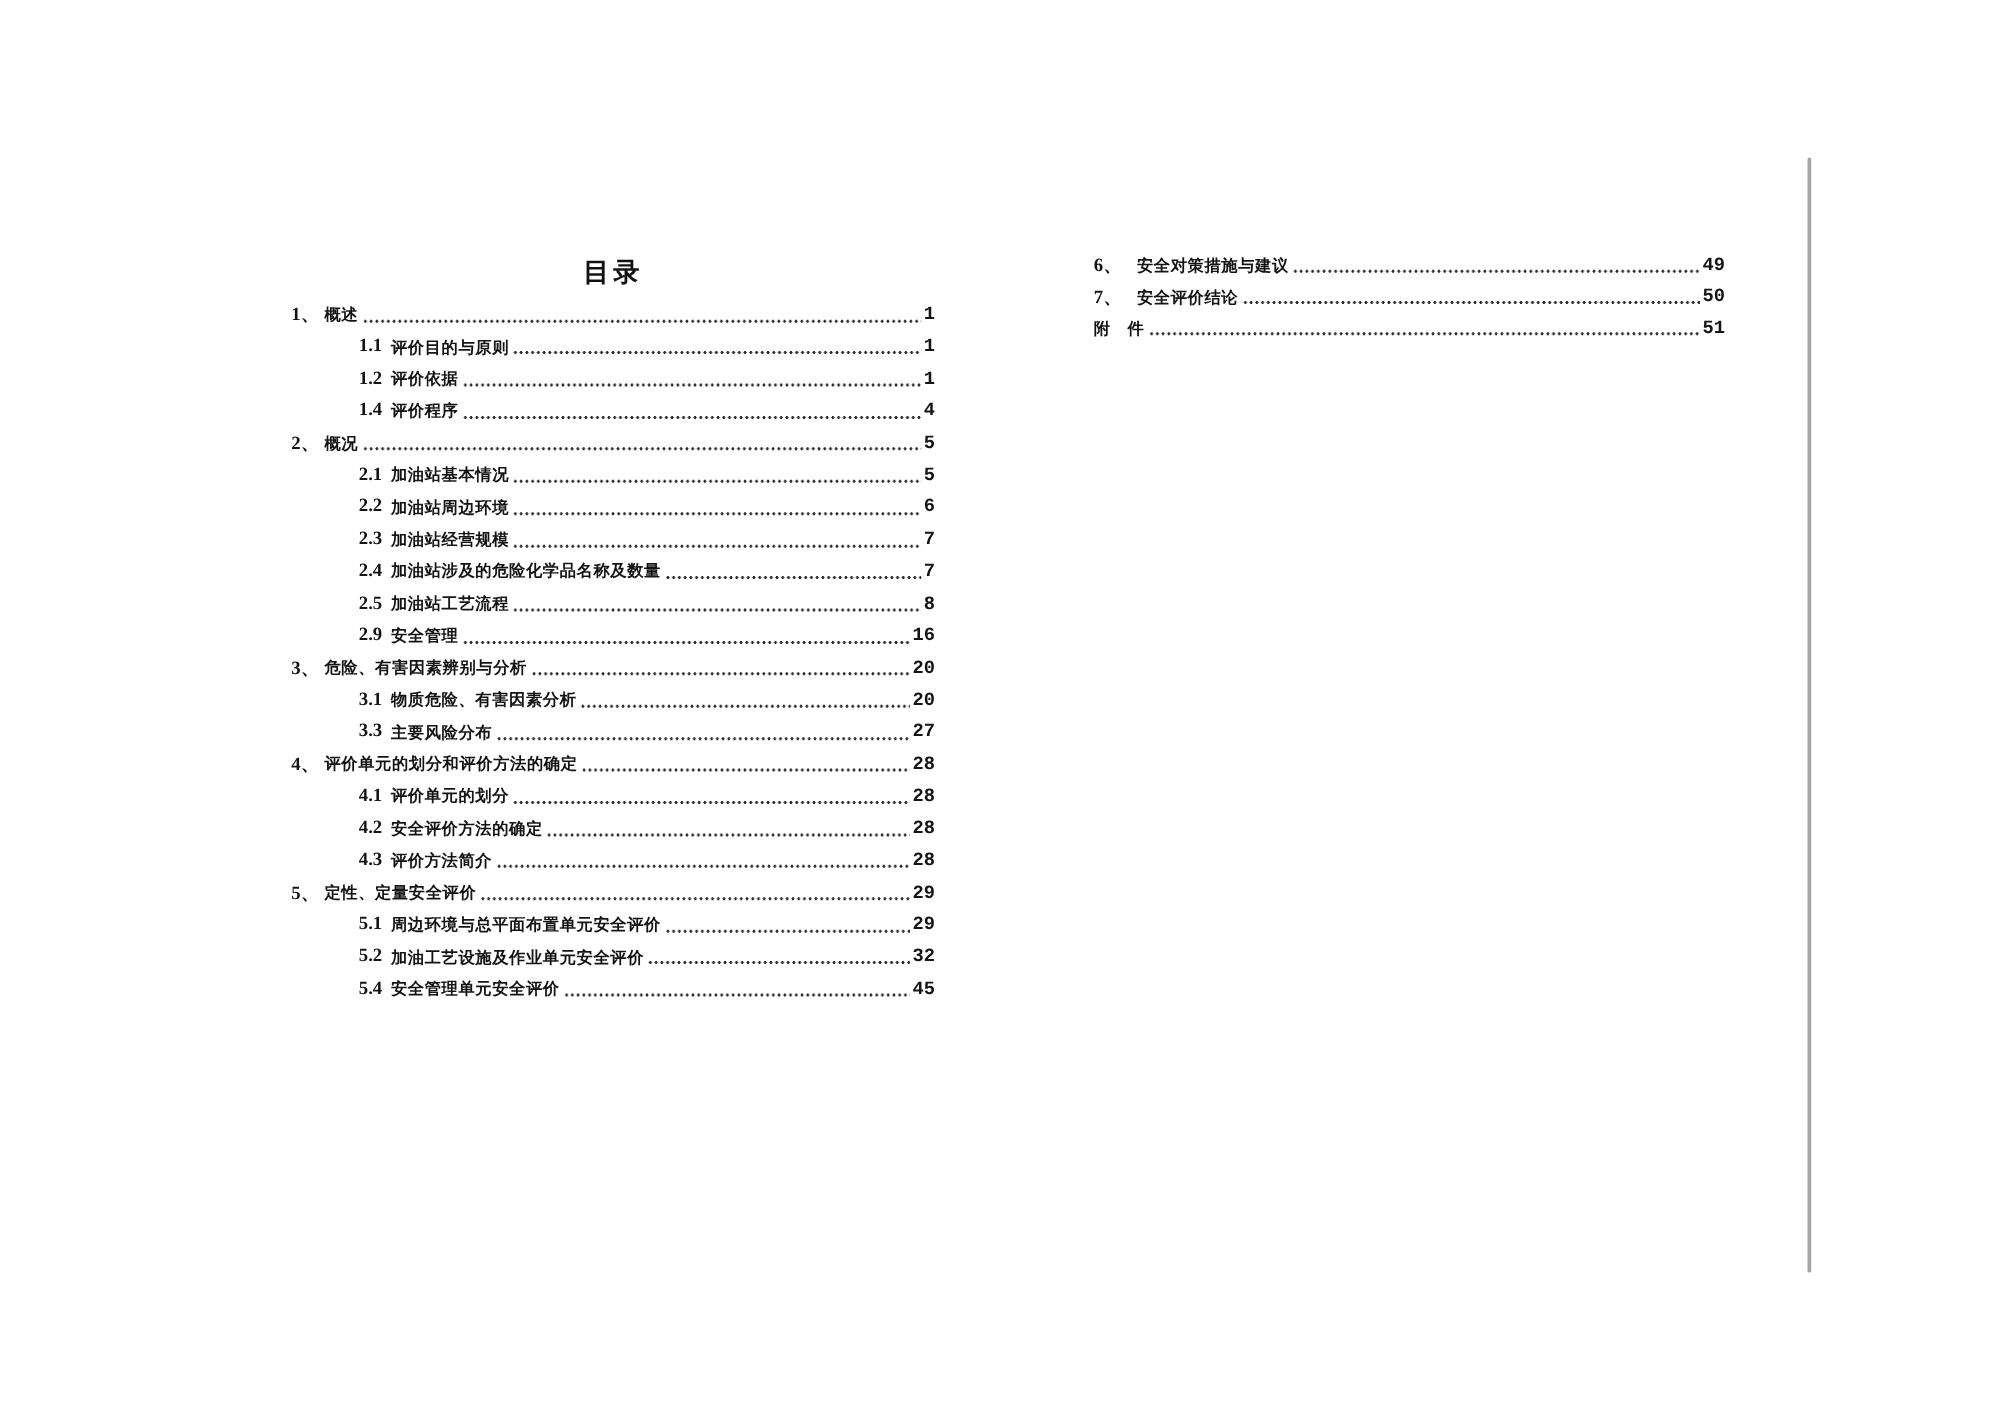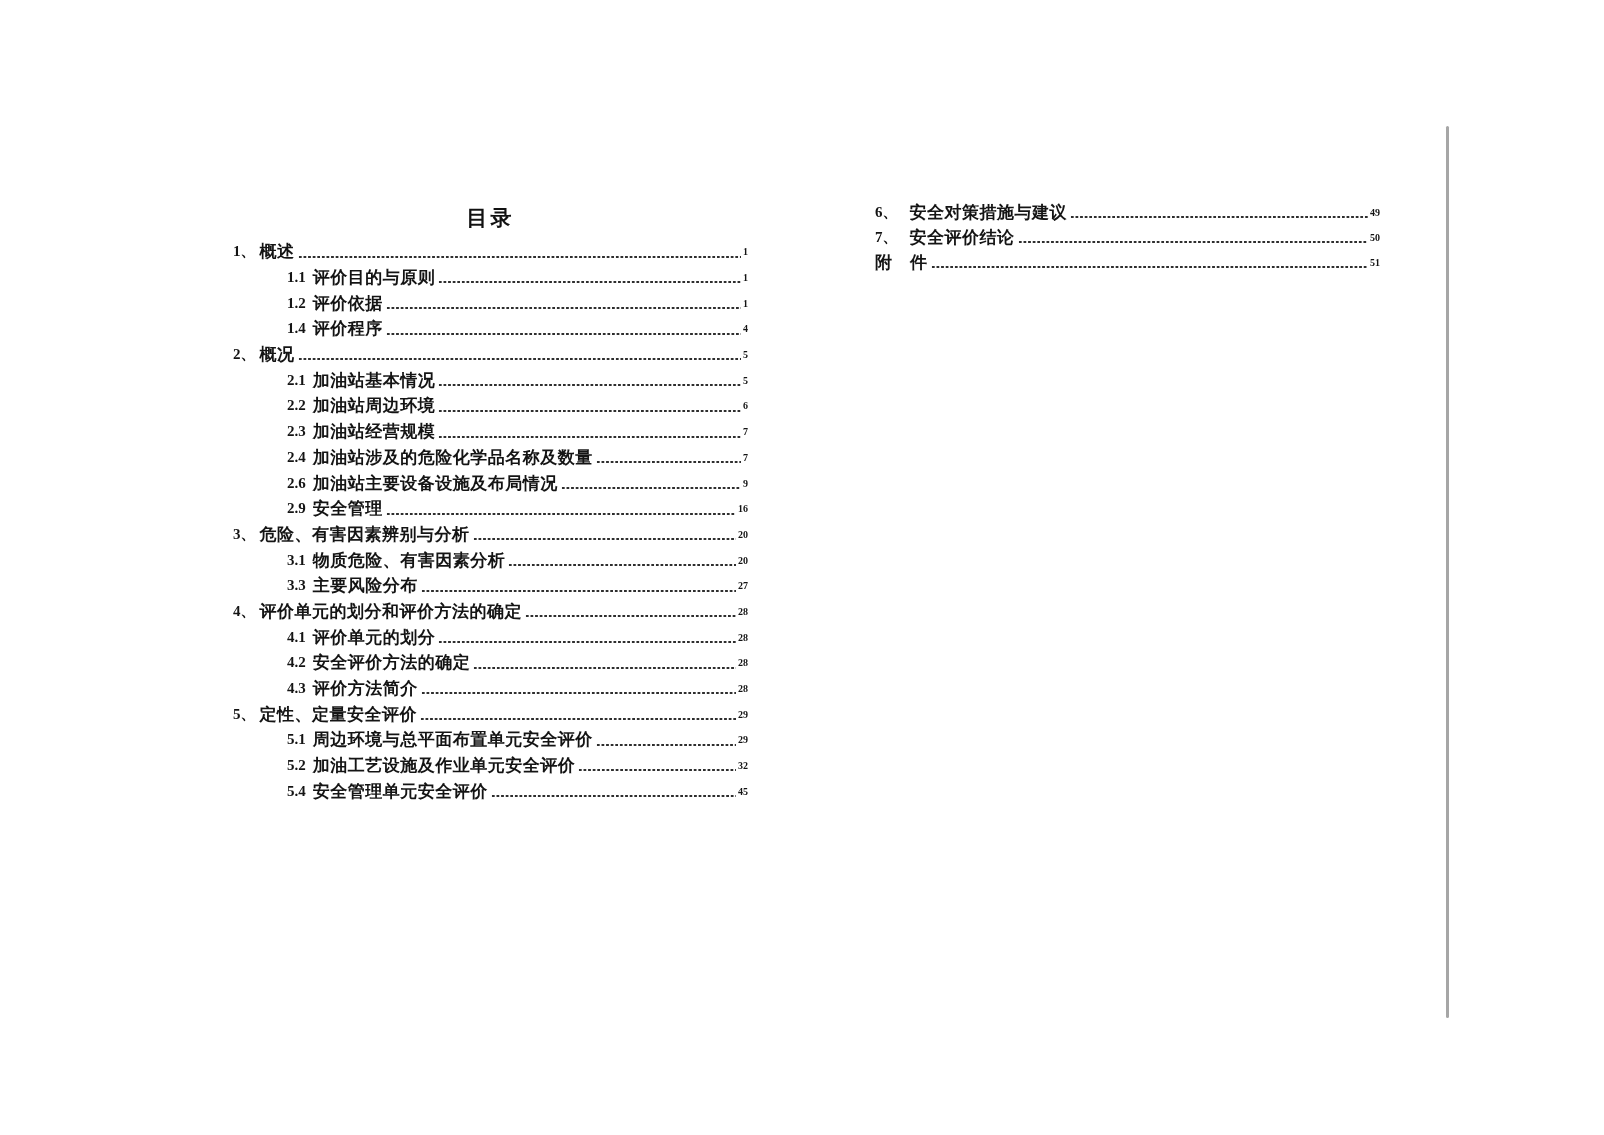--- a/index.html
+++ b/index.html
@@ -65,34 +65,35 @@
     margin-right: 4px;
   }
   .lv2 .num {
     margin-right: 7px;
     margin-left: 28px;
   }
   .page-right .num {
     margin-right: 12px;
   }
   .label {
-    font-size: 17px;
+    font-size: 13px;
     letter-spacing: 0.5px;
   }
   .leader {
     flex: 1;
     align-self: stretch;
     margin: 0 2px 0 3px;
     background-image: radial-gradient(circle, #2e2e2e 1.05px, rgba(0,0,0,0) 1.35px);
     background-size: 4.6px 4px;
     background-repeat: repeat-x;
     background-position: left bottom 6px;
   }
   .pagenum {
-    font-size: 10px;
+    font-size: 15px;
+    font-family: Liberation Mono, monospace;
   }
   .scrollbar-thumb {
     position: absolute;
     left: 1446px;
     top: 126px;
     width: 3px;
     height: 892px;
     background: #a6a6a6;
     border-radius: 2px;
   }
@@ -153,24 +154,24 @@
     <span class="leader"></span>
     <span class="pagenum">7</span>
   </div>
         <div class="toc-row lv2">
     <span class="num">2.4</span>
     <span class="label">加油站涉及的危险化学品名称及数量</span>
     <span class="leader"></span>
     <span class="pagenum">7</span>
   </div>
         <div class="toc-row lv2">
-    <span class="num">2.6</span>
-    <span class="label">加油站主要设备设施及布局情况</span>
-    <span class="leader"></span>
-    <span class="pagenum">9</span>
+    <span class="num">2.5</span>
+    <span class="label">加油站工艺流程</span>
+    <span class="leader"></span>
+    <span class="pagenum">8</span>
   </div>
         <div class="toc-row lv2">
     <span class="num">2.9</span>
     <span class="label">安全管理</span>
     <span class="leader"></span>
     <span class="pagenum">16</span>
   </div>
         <div class="toc-row lv1">
     <span class="num">3、</span>
     <span class="label">危险、有害因素辨别与分析</span>

